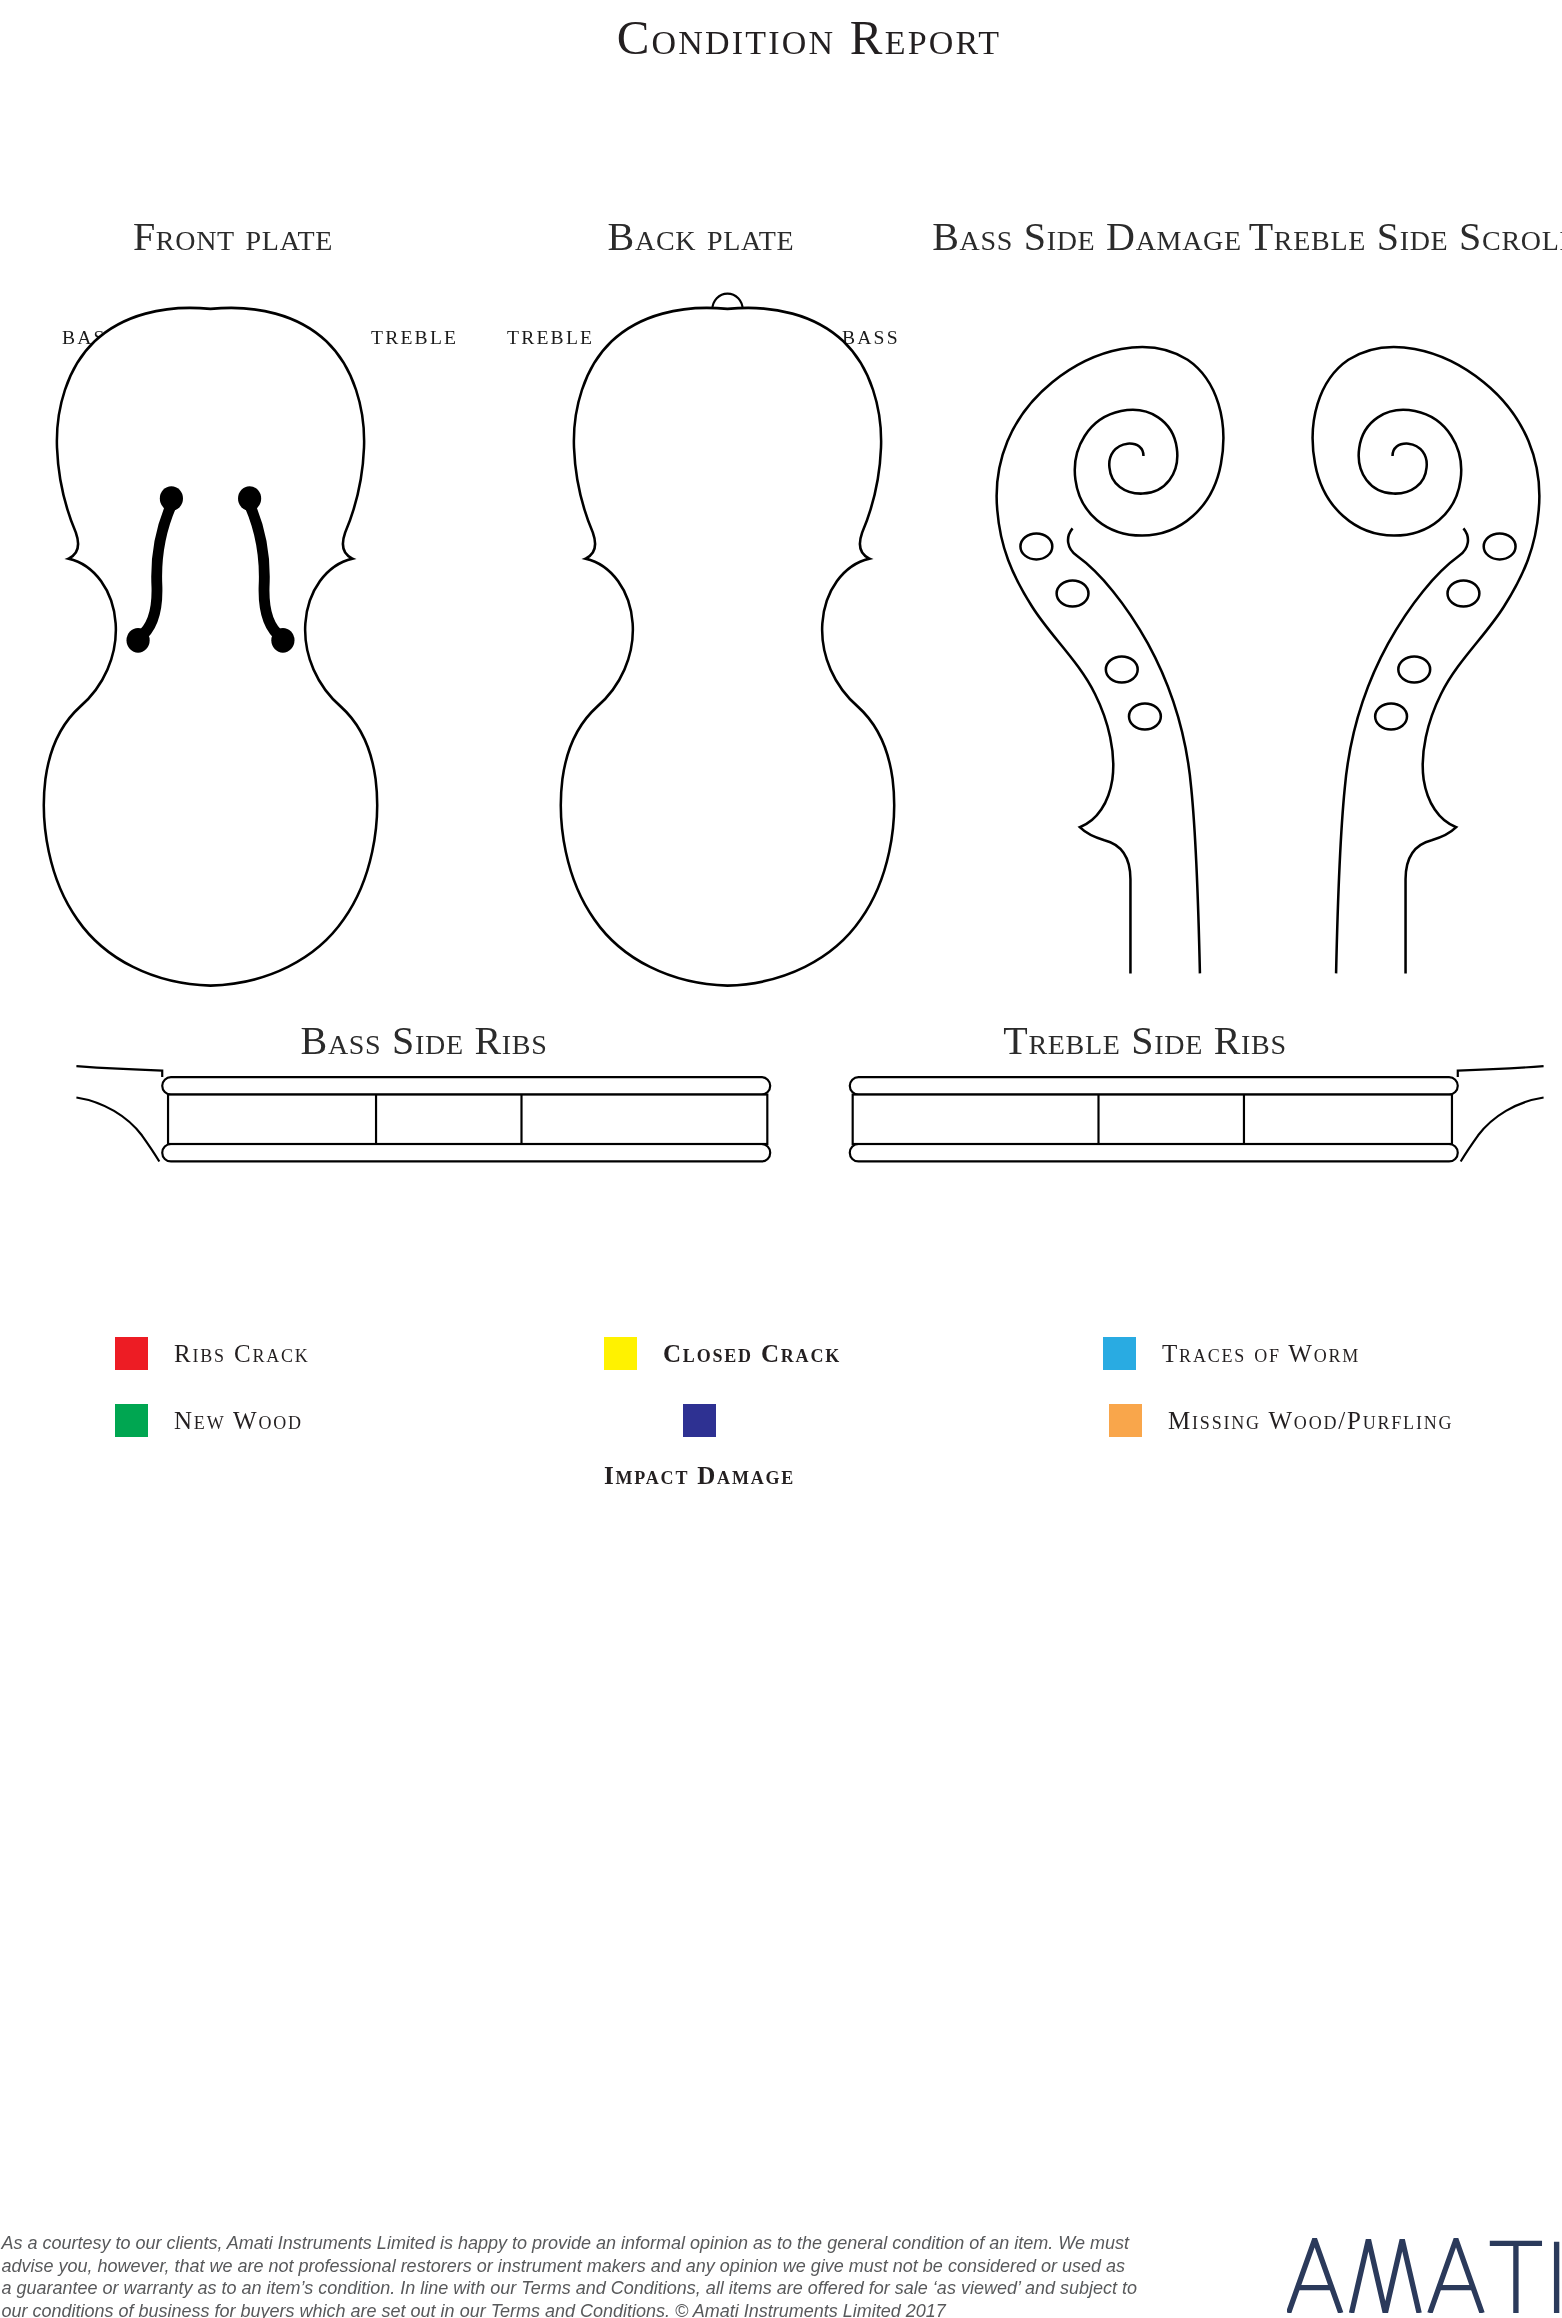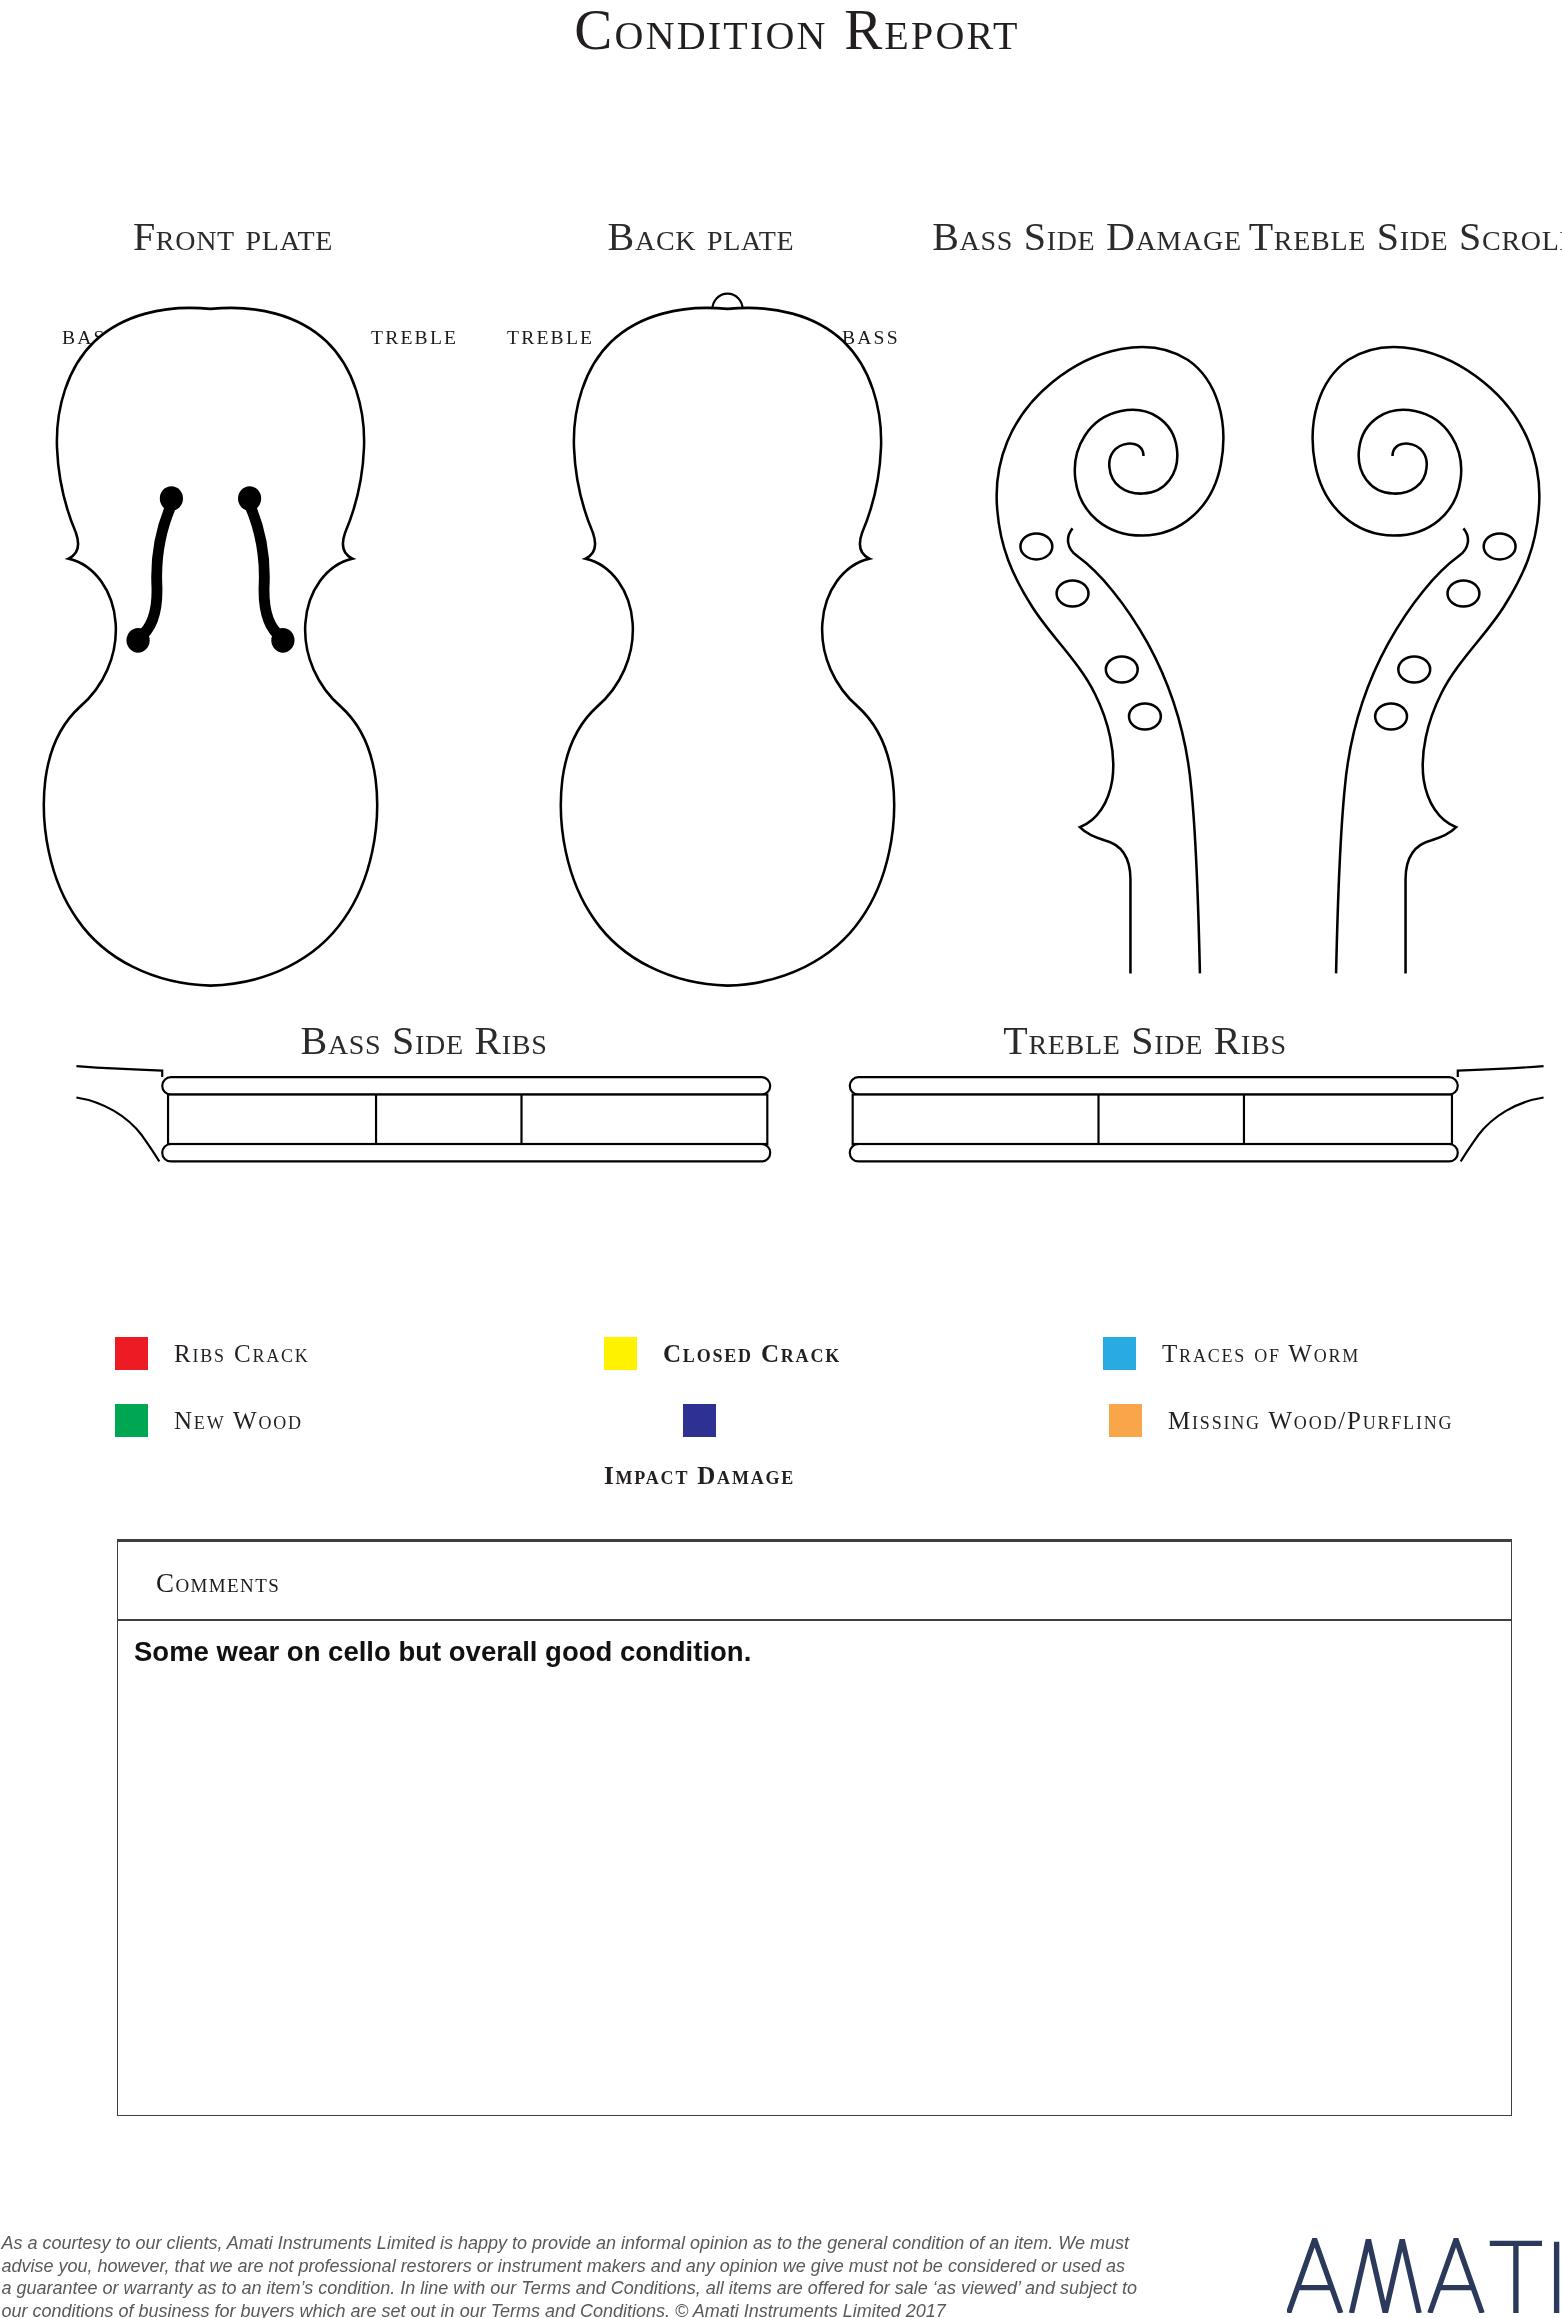--- a/index.html
+++ b/index.html
@@ -1,19 +1,19 @@
 <!DOCTYPE html>
 <html style="font-size:11.6px"><head>
 <meta charset="utf-8">
 <style>
   html,body{margin:0;padding:0;background:#ffffff;}
   .page{position:relative;width:1563px;height:2319px;background:#fff;overflow:hidden;
         font-family:"Liberation Serif", serif;color:#1b1b1b;}
   .abs{position:absolute;}
-  .title{margin:0;font-weight:400;font-size:57px;line-height:1;font-variant:small-caps;
+  .title{margin:12px;font-weight:400;font-size:49px;line-height:1;font-variant:small-caps;
          letter-spacing:2.2px;white-space:nowrap;transform:translateX(-50%);color:#231f20;}
   .sec-heading{font-size:40px;line-height:1;font-variant:small-caps;letter-spacing:0.7px;
                white-space:nowrap;transform:translateX(-50%);color:#2b2b2b;}
   .side-label{font-size:19.6px;line-height:1;letter-spacing:2.2px;color:#1b1b1b;white-space:nowrap;}
   .diagram{stroke:#000;}
   .ol{fill:#fff;stroke:#000;stroke-width:3.5px;}
   .ln{fill:none;stroke:#000;stroke-width:3.5px;}
   .fh{fill:#000;stroke:none;}
   .fhs{fill:none;stroke:#000;stroke-width:15px;}
   .rib{fill:#fff;stroke:#000;stroke-width:3px;}
@@ -164,26 +164,20 @@
   </div>
   <div class="abs legend-item" style="left:604px;top:1404px;flex-direction:column;">
     <span class="swatch" style="background-color: rgb(46, 49, 146);"></span>
     <span class="legend-label bold">Impact Damage</span>
   </div>
   <div class="abs legend-item" style="left:1103px;top:1404px;margin-left:6px;">
     <span class="swatch" style="background-color: rgb(249, 166, 75);"></span>
     <span class="legend-label">Missing Wood/Purfling</span>
   </div>
 
-  <div class="abs comments-box">
-    <div class="comments-header">
-      <div class="comments-heading">Comments</div>
-    </div>
-    <div class="comment-text">Some wear on cello but overall good condition.</div>
-  </div>
 
   <div class="abs footer-text">
     <div>As a courtesy to our clients, Amati Instruments Limited is happy to provide an informal opinion as to the general condition of an item. We must</div>
     <div>advise you, however, that we are not professional restorers or instrument makers and any opinion we give must not be considered or used as</div>
     <div>a guarantee or warranty as to an item’s condition. In line with our Terms and Conditions, all items are offered for sale ‘as viewed’ and subject to</div>
     <div>our conditions of business for buyers which are set out in our Terms and Conditions. © Amati Instruments Limited 2017</div>
   </div>
 
   <svg class="abs logo-svg" width="275" height="75" viewBox="0 0 358 100" preserveAspectRatio="none">
     <title>AMATI</title>

